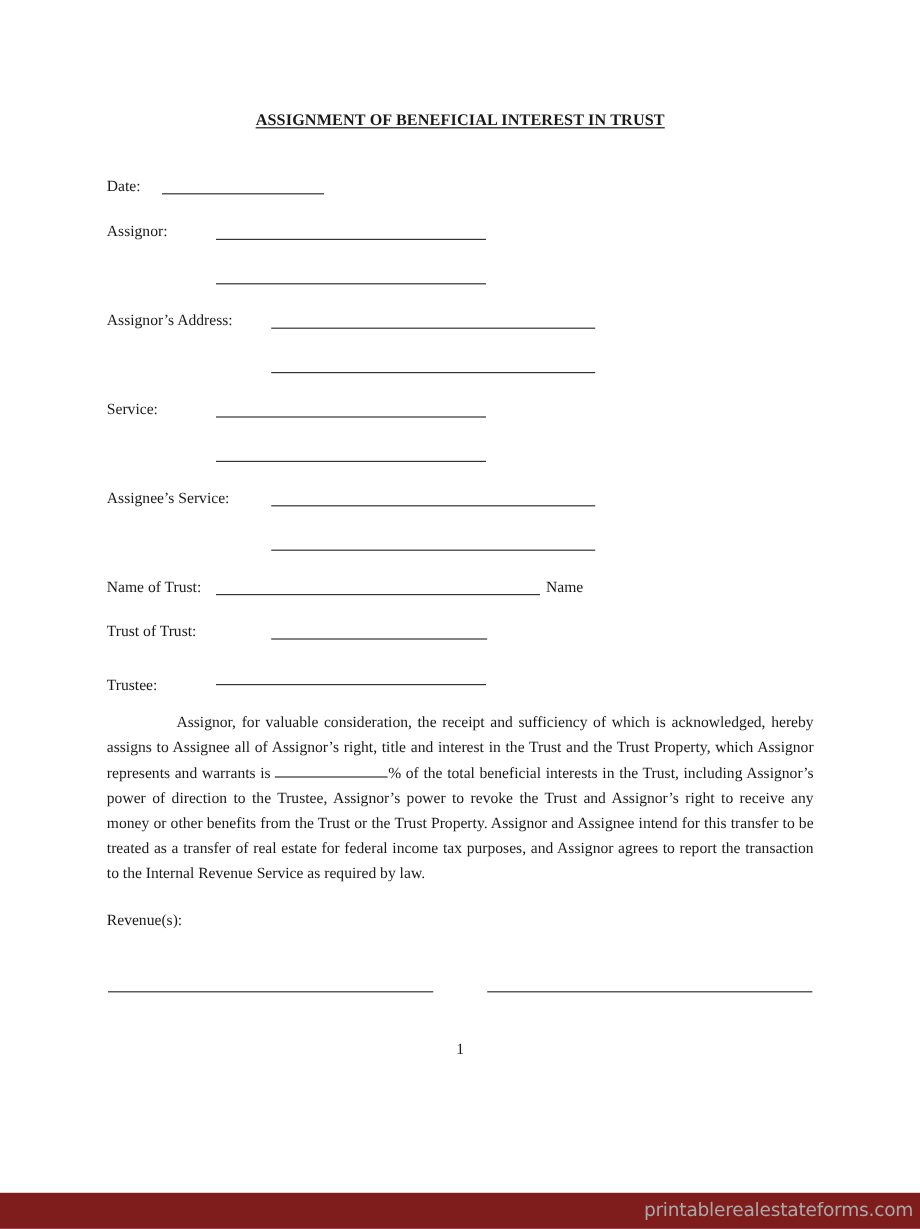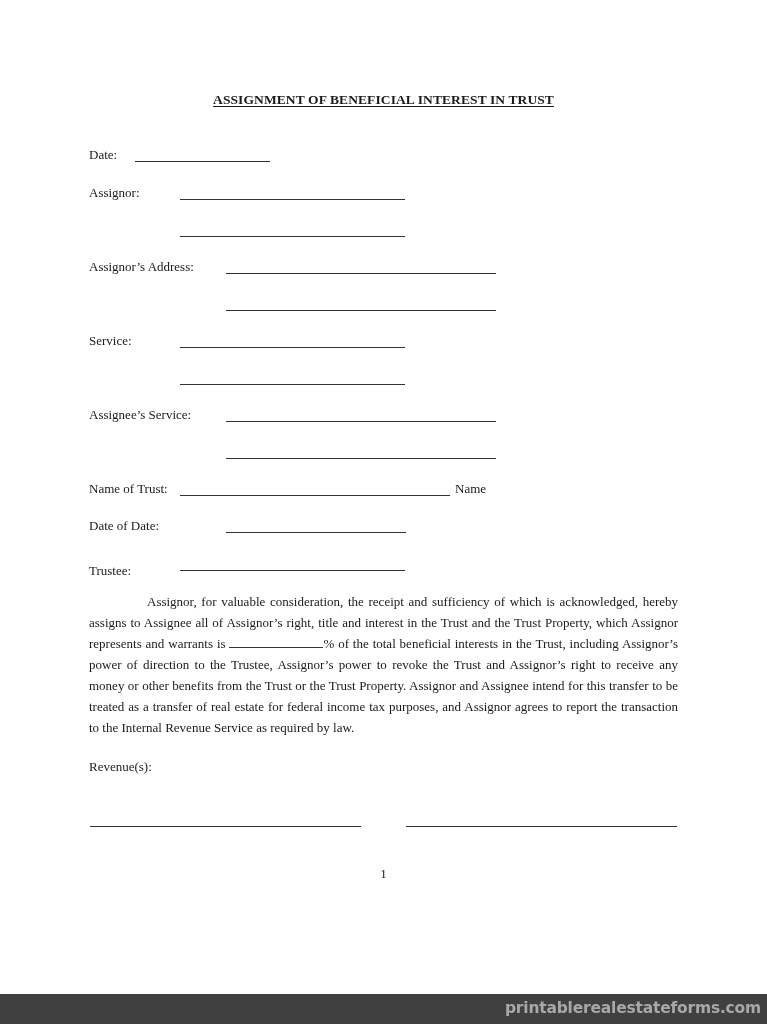--- a/index.html
+++ b/index.html
@@ -19,22 +19,21 @@
   .line { position: absolute; height: 0; border-bottom: 1px solid #333; }
   .after { position: absolute; font-size: 13px; }
   .para {
     position: absolute; left: 89px; top: 591px; width: 589px;
     font-size: 13px; line-height: 21px; text-align: justify; text-indent: 58px;
   }
   .blank { display: inline-block; width: 94px; border-bottom: 1px solid #333; height: 11px; vertical-align: baseline; }
   .pagenum { position: absolute; left: 0; width: 767px; top: 866px; text-align: center; font-size: 13px; }
   .footer {
     position: absolute; left: 0; top: 994px; width: 767px; height: 30px;
-    background: #404040;
-    font-weight: bold;
+    background: #7f1d1d;
   }
   .footer-text {
     position: absolute; right: 6px; top: 5px;
     font-family: "DejaVu Sans", sans-serif; font-size: 15.5px; color: #a8a8a8;
     letter-spacing: -0.2px;
   }
 </style>
 </head>
 <body>
 
@@ -60,21 +59,21 @@
   <div class="line" style="left:180px; top:384px; width:225px;"></div>
 
   <div class="lbl" style="left:89px; top:407px;">Assignee’s Service:</div>
   <div class="line" style="left:226px; top:421px; width:270px;"></div>
   <div class="line" style="left:226px; top:458px; width:270px;"></div>
 
   <div class="lbl" style="left:89px; top:481px;">Name of Trust:</div>
   <div class="line" style="left:180px; top:495px; width:270px;"></div>
   <div class="after" style="left:455px; top:481px;">Name</div>
 
-  <div class="lbl" style="left:89px; top:518px;">Date of Date:</div>
+  <div class="lbl" style="left:89px; top:518px;">Trust of Trust:</div>
   <div class="line" style="left:226px; top:532px; width:180px;"></div>
 
   <div class="lbl" style="left:89px; top:556px;margin-top:7px;">Trustee:</div>
   <div class="line" style="left:180px; top:570px; width:225px;"></div>
 
   <div class="para"><span>Assignor, for valuable consideration, the receipt and sufficiency of which is acknowledged, hereby assigns to Assignee all of Assignor’s right, title and interest in the Trust and the Trust Property, which Assignor represents and warrants is </span><span class="blank"></span><span>% of the total beneficial interests in the Trust, including Assignor’s power of direction to the Trustee, Assignor’s power to revoke the Trust and Assignor’s right to receive any money or other benefits from the Trust or the Trust Property.  Assignor and Assignee intend for this transfer to be treated as a transfer of real estate for federal income tax purposes, and Assignor agrees to report the transaction to the Internal Revenue Service as required by law.</span></div>
 
   <div class="lbl" style="left:89px; top:759px;">Revenue(s):</div>
   <div class="line" style="left:90px; top:826px; width:271px;"></div>
   <div class="line" style="left:406px; top:826px; width:271px;"></div>

